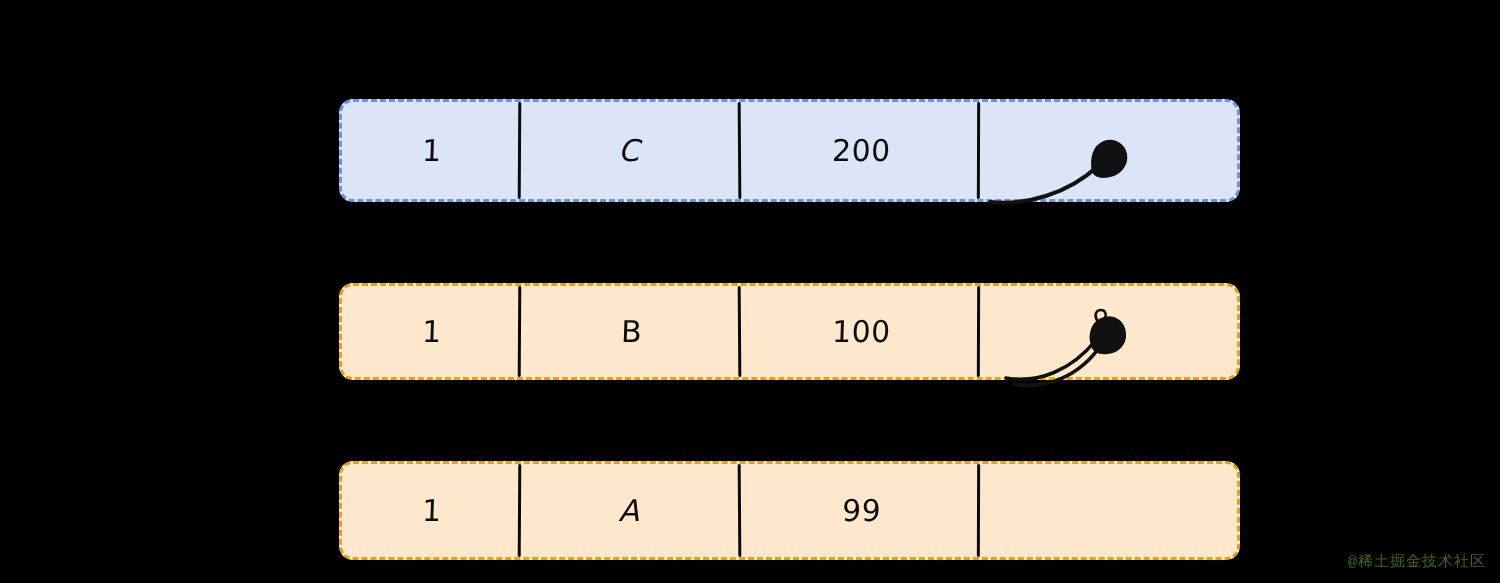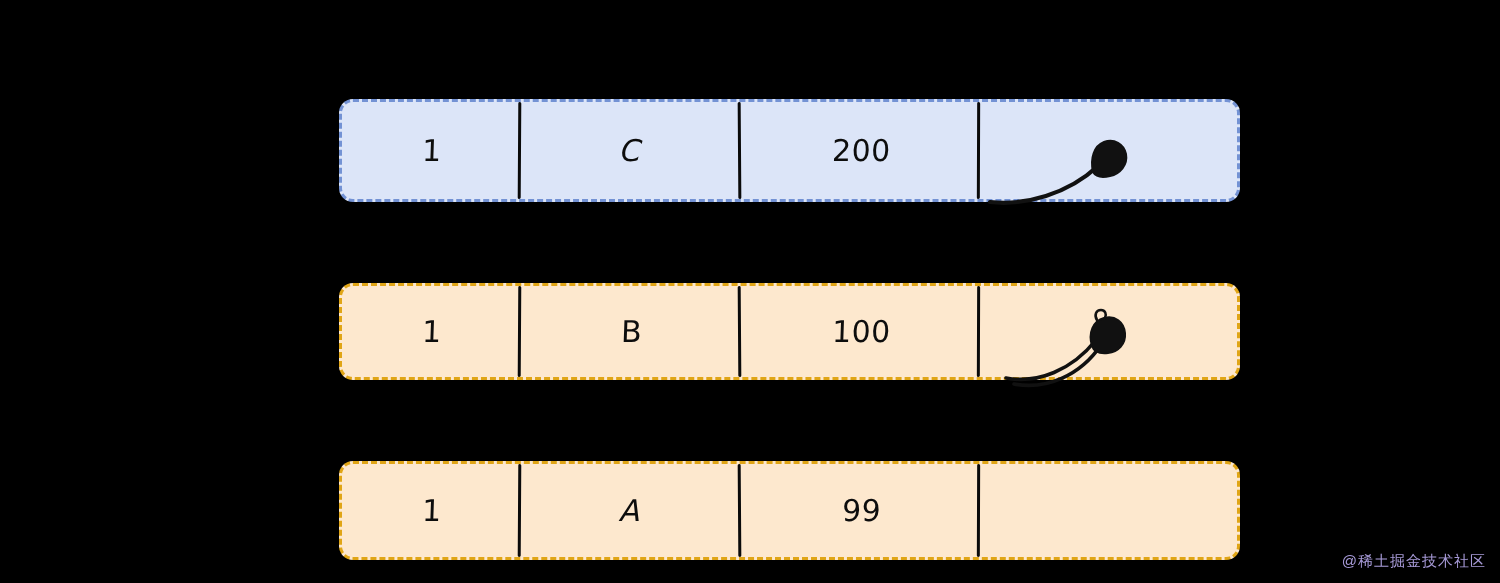--- a/index.html
+++ b/index.html
@@ -93,23 +93,23 @@
   .arrow-svg {
     position: absolute;
     pointer-events: none;
     overflow: visible;
   }
 
   #watermark {
     position: absolute;
     right: 14px;
     bottom: 12px;
-    color: #c4b5fd;
+    color: #4d7c0f;
     font-size: 15px;
-    font-family: Liberation Sans, sans-serif;
+    font-family: Liberation Mono, monospace;
     letter-spacing: 1px;
     white-space: nowrap;
     opacity: 0.85;
   }
 </style>
 </head>
 <body>
 
 <div id="canvas">
 

